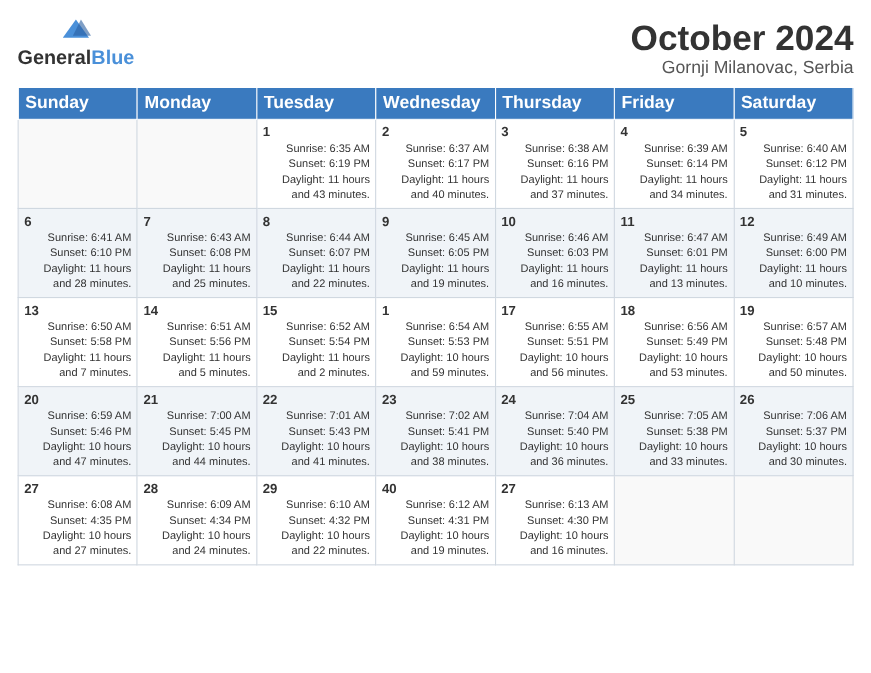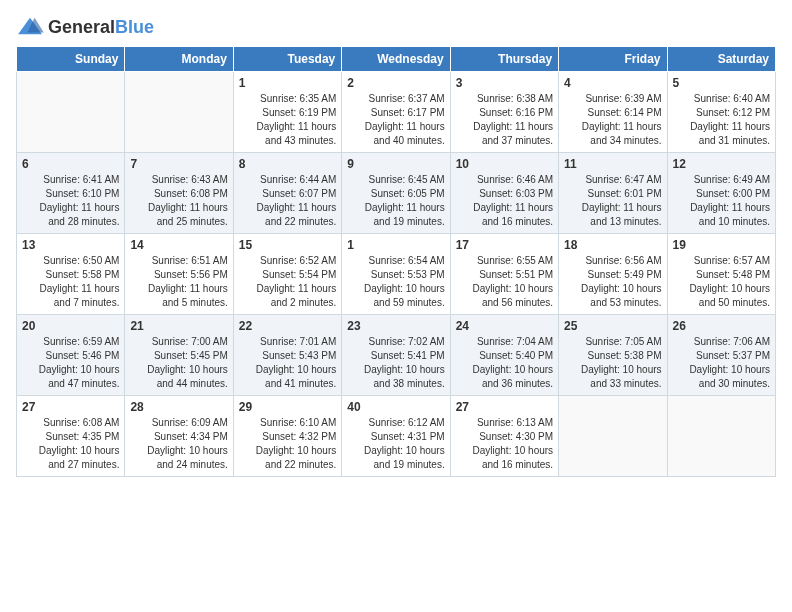--- a/index.html
+++ b/index.html
@@ -13,20 +13,21 @@
     .header {
       display: flex;
       justify-content: space-between;
       align-items: flex-start;
       margin-bottom: 8px;
     }
     .logo {
       display: flex;
       align-items: center;
       gap: 4px;
+      flex-direction: column;
     }
     .logo-text-general {
       font-size: 18px;
       font-weight: bold;
       color: #333;
     }
     .logo-text-blue {
       font-size: 18px;
       font-weight: bold;
       color: #4a90d9;
@@ -48,23 +49,23 @@
       color: #555;
     }
     table {
       width: 100%;
       border-collapse: collapse;
       font-size: 11px;
     }
     thead tr th {
       background-color: #3a7abf;
       color: #fff;
-      text-align: right;
+      text-align: left;
       padding: 5px 6px;
-      font-size: 12px;
+      font-size: 16px;
       font-weight: bold;
       border: 1px solid #fff;
     }
     tbody tr td {
       border: 1px solid #d0d8e0;
       vertical-align: top;
       padding: 4px 5px;
       width: 14.28%;
       min-height: 70px;
       height: 80px;
@@ -99,20 +100,22 @@
   <div class="logo">
     <svg class="logo-icon" viewBox="0 0 30 24" xmlns="http://www.w3.org/2000/svg">
       <polygon points="15,2 28,20 2,20" fill="#4a90d9"></polygon>
       <polygon points="20,2 30,18 12,18" fill="#2a5fa0" opacity="0.6"></polygon>
     </svg>
     <div>
       <span class="logo-text-general">General</span><span class="logo-text-blue">Blue</span>
     </div>
   </div>
   <div class="title-block">
+    <div class="month-title">October 2024</div>
+    <div class="location-title">Gornji Milanovac, Serbia</div>
   </div>
 </div>
 
 <table>
   <thead>
     <tr id="weekday-header">
     <th>Sunday</th>
         <th>Monday</th>
         <th>Tuesday</th>
         <th>Wednesday</th>

